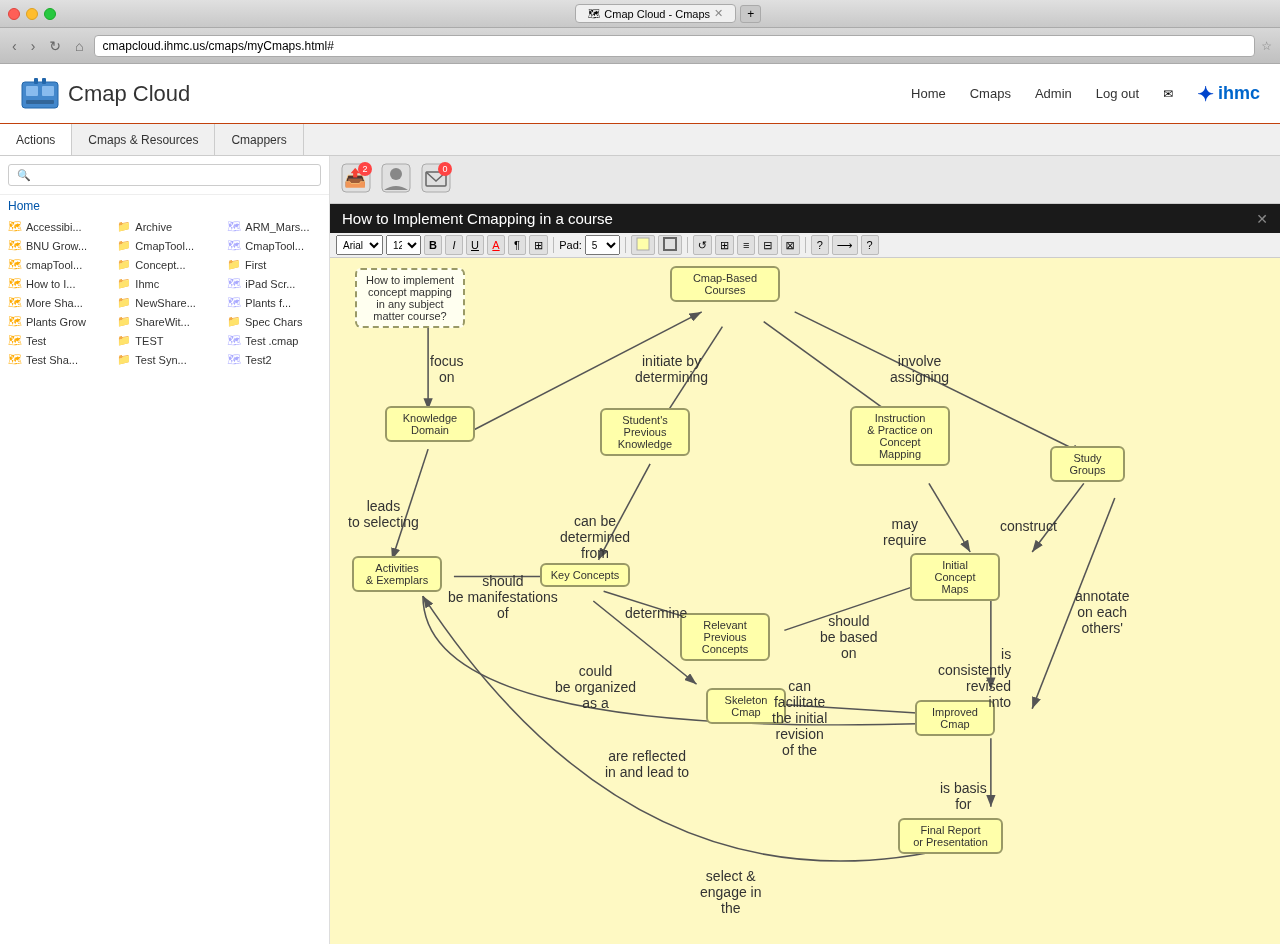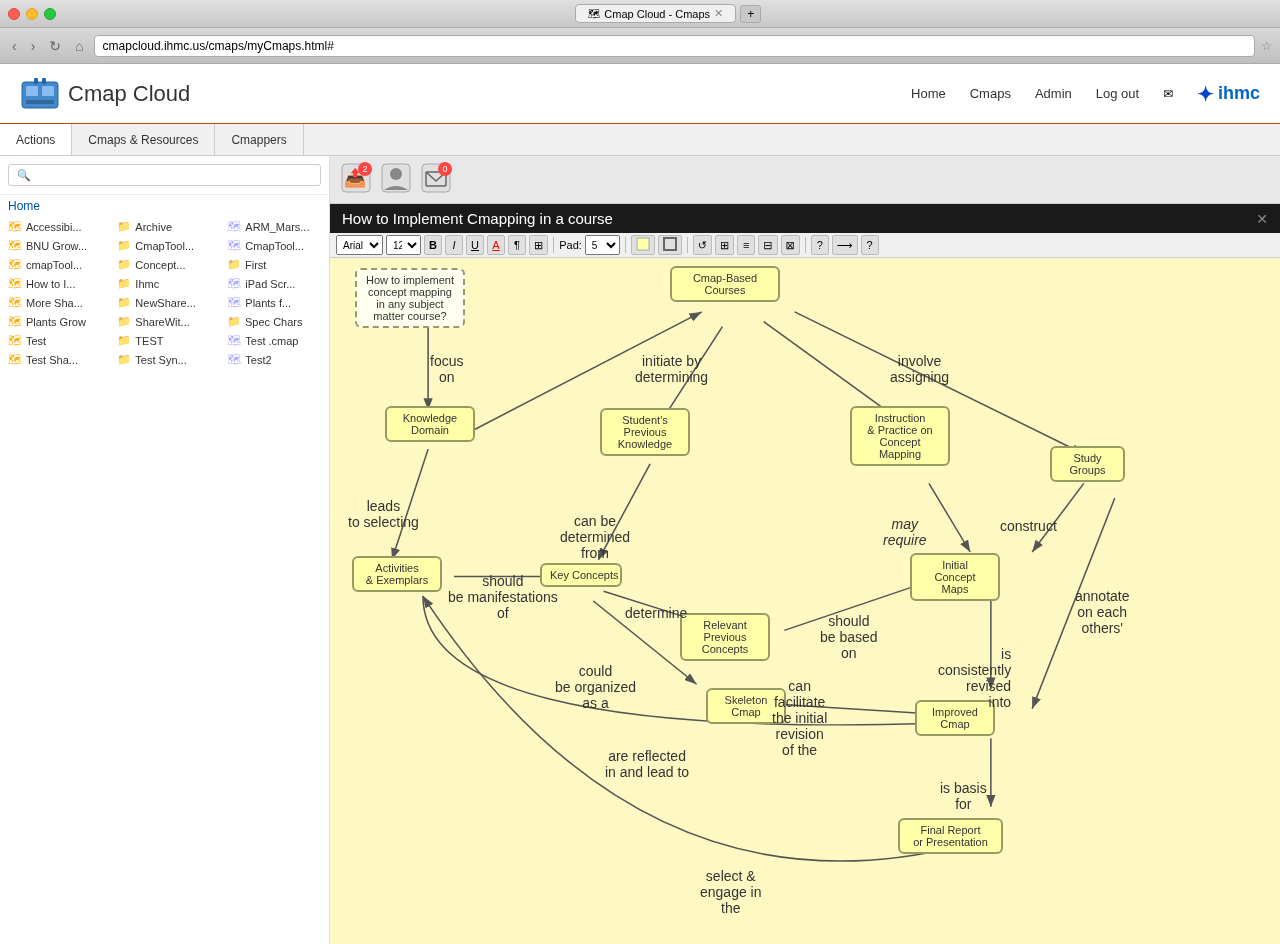--- a/index.html
+++ b/index.html
@@ -504,21 +504,21 @@
       </div>
 
       <div class="concept-node" style="left: 720px; top: 188px; width: 75px; white-space: normal;">
         Study<br>Groups
       </div>
 
       <div class="concept-node" style="left: 22px; top: 298px; width: 90px; white-space: normal;">
         Activities<br>&amp; Exemplars
       </div>
 
-      <div class="concept-node" style="left: 210px; top: 305px; width: 82px;">
+      <div class="concept-node" style="left: 210px; top: 305px; width: 90px;">
         Key Concepts
       </div>
 
       <div class="concept-node" style="left: 350px; top: 355px; width: 90px; white-space: normal;">
         Relevant<br>Previous<br>Concepts
       </div>
 
       <div class="concept-node" style="left: 580px; top: 295px; width: 90px; white-space: normal;">
         Initial<br>Concept Maps
       </div>
@@ -533,21 +533,21 @@
 
       <div class="concept-node" style="left: 568px; top: 560px; width: 105px; white-space: normal;">
         Final Report<br>or Presentation
       </div>
 
       <div class="link-label" style="left:100px; top:95px;">focus<br>on</div>
       <div class="link-label" style="left:305px; top:95px;">initiate by<br>determining</div>
       <div class="link-label" style="left:560px; top:95px;">involve<br>assigning</div>
       <div class="link-label" style="left:18px; top:240px;">leads<br>to selecting</div>
       <div class="link-label" style="left:230px; top:255px;">can be<br>determined<br>from</div>
-      <div class="link-label" style="left:553px; top:258px;font-style:italic;">may<br>require</div>
+      <div class="link-label" style="left:553px; top:258px;">may<br>require</div>
       <div class="link-label" style="left:670px; top:260px;">construct</div>
       <div class="link-label" style="left:118px; top:315px;">should<br>be manifestations<br>of</div>
       <div class="link-label" style="left:295px; top:347px;">determine</div>
       <div class="link-label" style="left:490px; top:355px;">should<br>be based<br>on</div>
       <div class="link-label" style="left:745px; top:330px;">annotate<br>on each<br>others'</div>
       <div class="link-label" style="left:225px; top:405px;">could<br>be organized<br>as a</div>
       <div class="link-label" style="left:442px; top:420px;">can<br>facilitate<br>the initial<br>revision<br>of the</div>
       <div class="link-label" style="left:608px; top:388px;text-align:right;">is<br>consistently<br>revised<br>into</div>
       <div class="link-label" style="left:275px; top:490px;">are reflected<br>in and lead to</div>
       <div class="link-label" style="left:610px; top:522px;">is basis<br>for</div>

